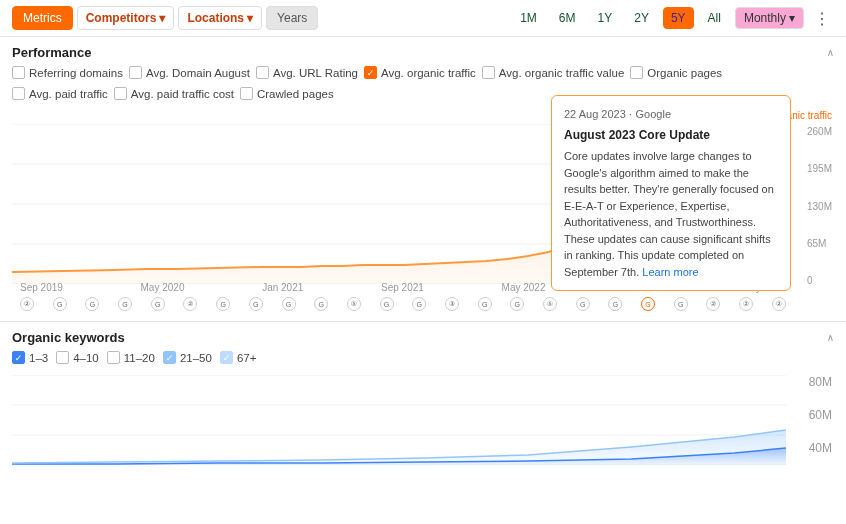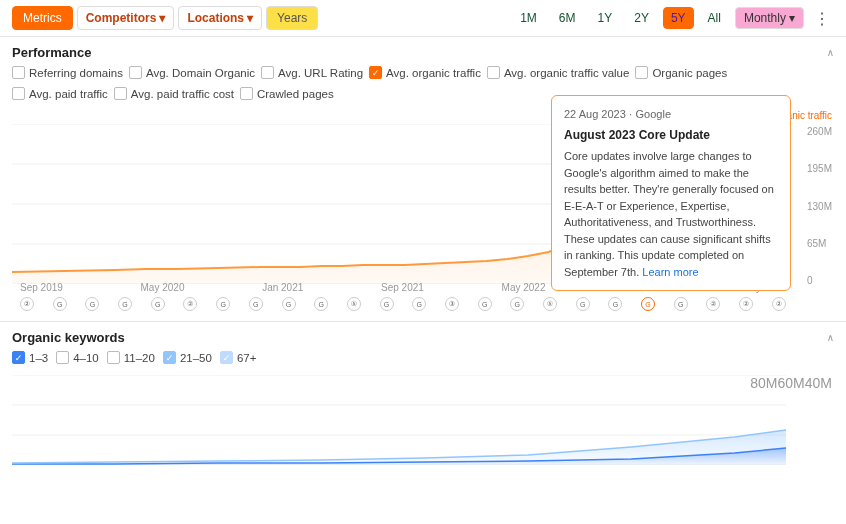--- a/index.html
+++ b/index.html
@@ -1,21 +1,21 @@
 <!DOCTYPE html>
 <html><head>
   <meta charset="utf-8">
   <style>
     * { box-sizing: border-box; margin: 0; padding: 0; }
     body { font-family: -apple-system, BlinkMacSystemFont, 'Segoe UI', sans-serif; font-size: 12px; background: #fff; color: #333; width: 846px; height: 524px; overflow: hidden; }
 
     
     .top-bar { display: flex; align-items: center; justify-content: space-between; padding: 6px 12px; border-bottom: 1px solid #e5e5e5; }
     .top-bar-left { display: flex; align-items: center; gap: 4px; }
-    .tab-btn { padding: 4px 10px; border-radius: 4px; border: 1px solid #ddd; background: #fde047; font-size: 12px; cursor: pointer; color: #555; }
+    .tab-btn { padding: 4px 10px; border-radius: 4px; border: 1px solid #ddd; background: #e5e5e5; font-size: 12px; cursor: pointer; color: #555; }
     .tab-btn.active { background: #ff6900; color: #fff; border-color: #ff6900; }
     .tab-btn-dropdown { display: flex; align-items: center; gap: 3px; padding: 4px 8px; border-radius: 4px; border: 1px solid #ddd; background: #fff; font-size: 12px; cursor: pointer; color: #c2410c; font-weight: bold; }
     .top-bar-right { display: flex; align-items: center; gap: 6px; }
     .range-btn { padding: 3px 7px; border-radius: 4px; border: 1px solid transparent; background: #fff; font-size: 12px; cursor: pointer; color: #14532d; }
     .range-btn.active { background: #ff6900; color: #4c1d95; border-color: #ff6900; }
     .monthly-btn { display: flex; align-items: center; gap: 3px; padding: 3px 8px; border-radius: 4px; border: 1px solid #ddd; background: #f9a8d4; font-size: 12px; cursor: pointer; color: #333; }
     .three-dots { background: none; border: none; cursor: pointer; font-size: 16px; color: #555; padding: 2px 4px; }
 
     
     .section { border-bottom: 1px solid #e5e5e5; }
@@ -45,21 +45,21 @@
     .tooltip-link { color: #1a73e8; text-decoration: none; }
 
     
     .organic-section { padding: 0; }
     .organic-header { display: flex; align-items: center; justify-content: space-between; padding: 8px 12px 4px; }
     .filter-row { display: flex; align-items: center; gap: 8px; padding: 2px 12px 6px; }
     .filter-item { display: flex; align-items: center; gap: 4px; font-size: 11.5px; color: #444; cursor: pointer; }
 
     
     .bottom-chart-area { position: relative; width: 100%; height: 110px; padding: 0 12px; }
-    .bottom-y-labels { position: absolute; right: 14px; top: 5px; height: 80px; display: flex; justify-content: space-between; font-size: 14px; color: #999; }
+    .bottom-y-labels { position: absolute; right: 14px; top: 5px; height: 80px; display: flex; flex-direction: column; justify-content: space-between; font-size: 12px; color: #999; }
   </style>
 </head>
 <body>
 
 <div class="top-bar">
   <div class="top-bar-left">
     <button class="tab-btn active">Metrics</button>
     <button class="tab-btn-dropdown">
       <span>Competitors</span>
       <span>▾</span>
@@ -90,21 +90,21 @@
     <span class="section-title">Performance</span>
     <span class="chevron">∧</span>
   </div>
   <div class="checkbox-row">
     <label class="checkbox-item">
       <span class="cb"></span>
       <span>Referring domains</span>
     </label>
     <label class="checkbox-item">
       <span class="cb"></span>
-      <span>Avg. Domain Organic</span>
+      <span>Avg. Domain August</span>
     </label>
     <label class="checkbox-item">
       <span class="cb"></span>
       <span>Avg. URL Rating</span>
     </label>
     <label class="checkbox-item">
       <span class="cb checked-orange">✓</span>
       <span>Avg. organic traffic</span>
     </label>
     <label class="checkbox-item">

